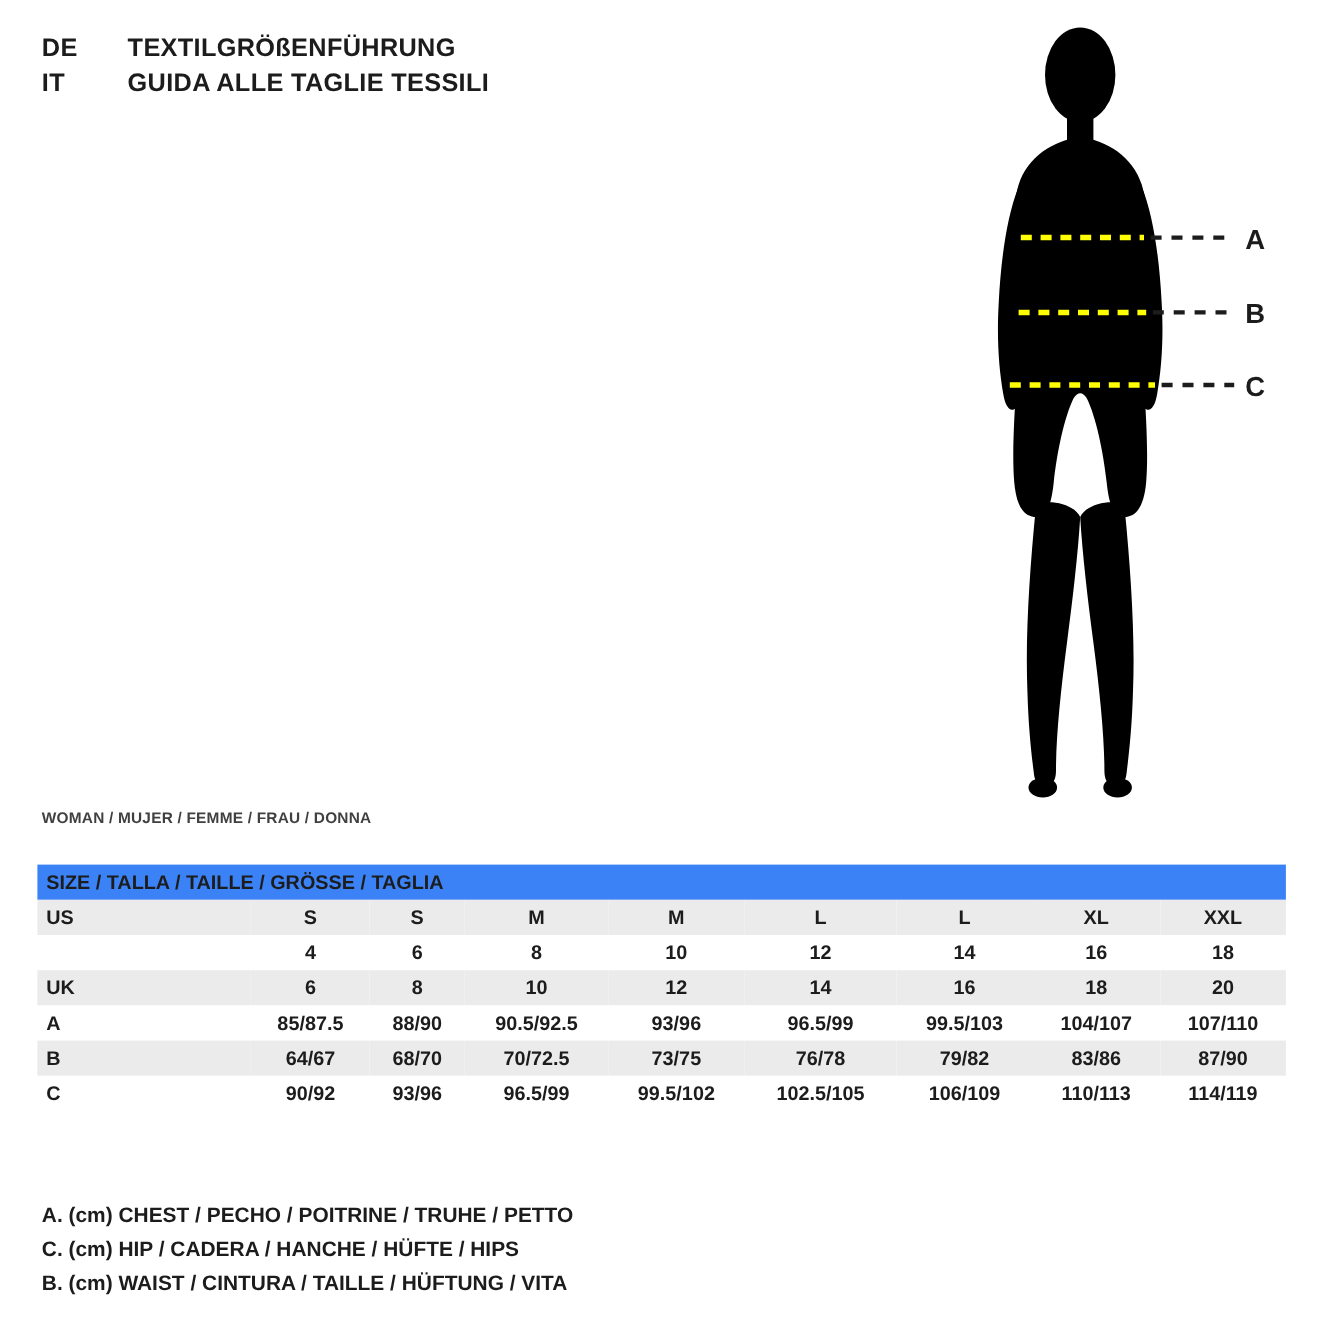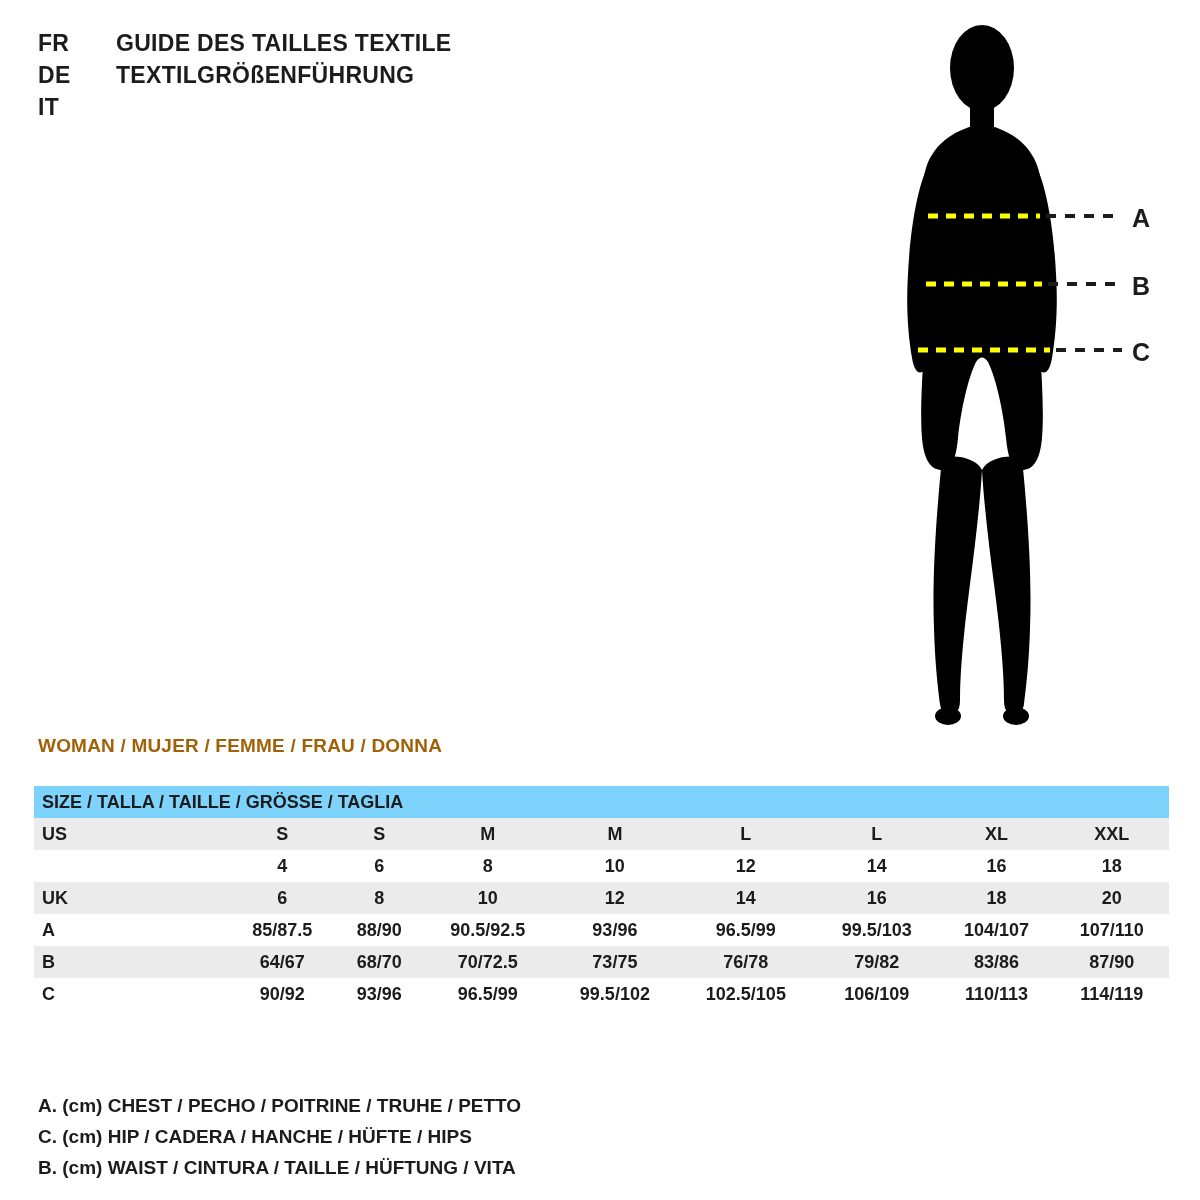--- a/index.html
+++ b/index.html
@@ -62,24 +62,24 @@
   }
   .marker-a { top: 186px; }
   .marker-b { top: 254px; }
   .marker-c { top: 320px; }
 
   
   .section-heading {
     position: absolute;
     left: 38px;
     top: 735px;
-    font-size: 19px;
+    font-size: 14px;
     font-weight: bold;
     letter-spacing: 0.2px;
-    color: #a16207;
+    color: #404040;
   }
 
   
   .size-table {
     position: absolute;
     left: 34px;
     top: 786px;
     width: 1135px;
     border-collapse: collapse;
     font-size: 18px;
@@ -91,21 +91,21 @@
     font-weight: bold;
     text-align: center;
     vertical-align: middle;
   }
   .size-table .rowhead {
     text-align: left;
     padding-left: 8px;
     width: 180px;
   }
   .row-header {
-    background: #7dd3fc;
+    background: #3b82f6;
   }
   .row-header td {
     text-align: left;
     padding-left: 8px;
     font-size: 18px;
   }
   .row-light { background: #ffffff; }
   .row-dark  { background: #ebebeb; border-radius: 14px; }
 
   
@@ -116,30 +116,27 @@
     font-size: 19px;
     font-weight: bold;
     color: #1c1c1c;
     line-height: 31px;
   }
 </style>
 </head>
 <body>
 
 <div class="titles">
-  <div class="title-row">
-    <span class="title-lang">FR</span>
-    <span class="title-text">GUIDE DES TAILLES TEXTILE</span>
-  </div>
   <div class="title-row">
     <span class="title-lang">DE</span>
     <span class="title-text">TEXTILGRÖßENFÜHRUNG</span>
   </div>
   <div class="title-row">
     <span class="title-lang">IT</span>
+    <span class="title-text">GUIDA ALLE TAGLIE TESSILI</span>
   </div>
 </div>
 
 <div class="figure-area">
   <svg class="figure-svg" width="330" height="720" viewBox="0 0 330 720">
 
     <ellipse cx="122" cy="50" rx="32" ry="43" fill="#000000"></ellipse>
 
     <rect x="110" y="86" width="24" height="28" fill="#000000"></rect>
 

